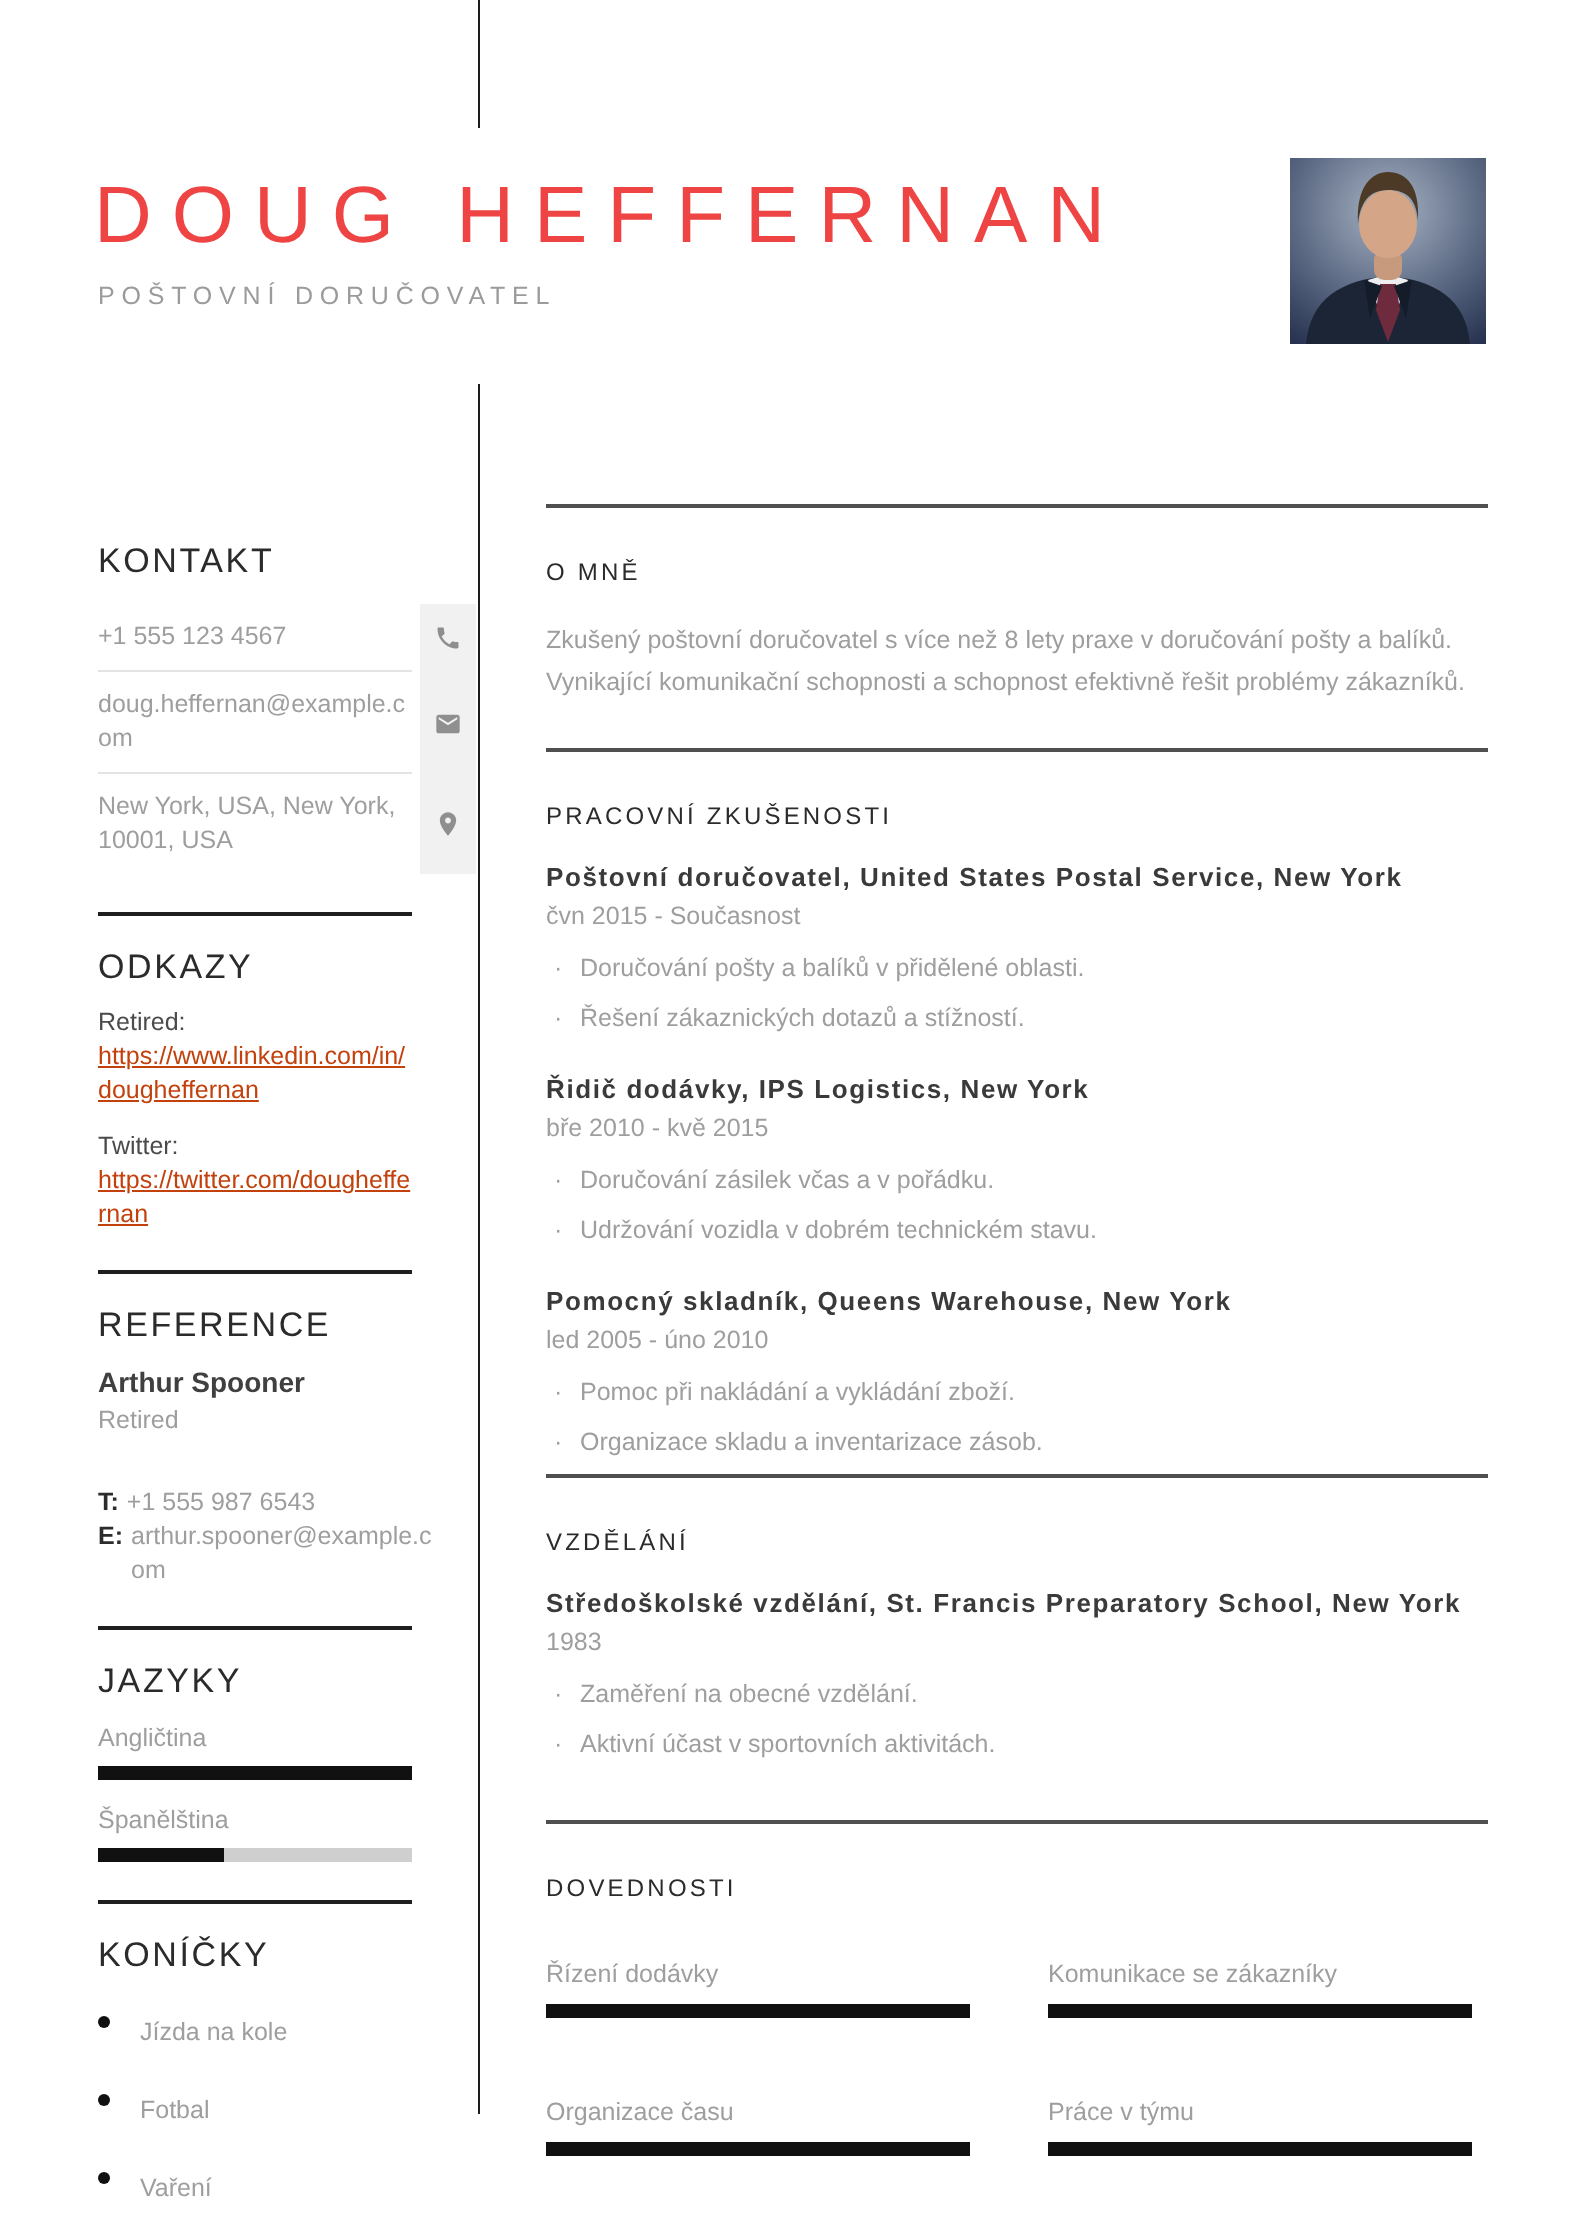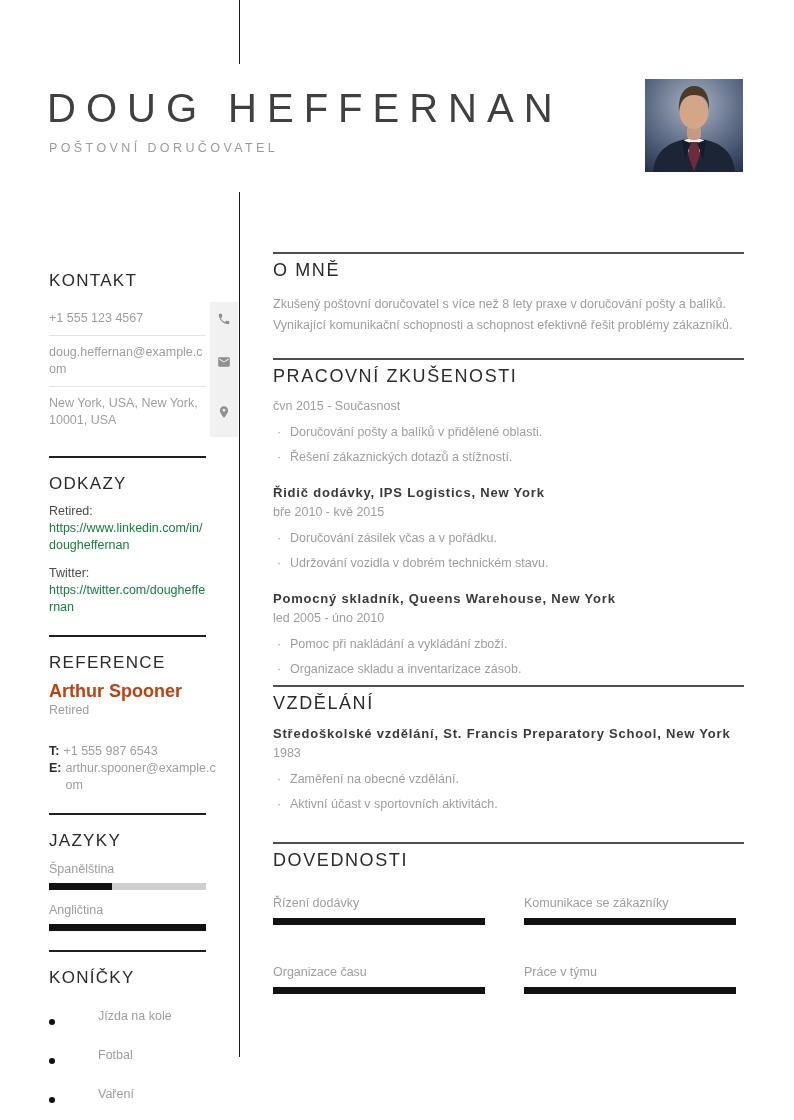--- a/index.html
+++ b/index.html
@@ -10,21 +10,21 @@
     font-family:"Liberation Sans","DejaVu Sans",sans-serif;
     color:#9e9e9e;
   }
   
   .top-rule   { position:absolute; left:239px; top:0; width:1px; height:64px; background:#1c1c1c; }
   .col-divider{ position:absolute; left:239px; top:192px; width:1px; height:865px; background:#1c1c1c; }
 
   
   .name {
     position:absolute; left:47px; top:86px;
-    font-size:40px; font-weight:400; letter-spacing:10px; color:#404040; white-space:nowrap;
+    font-size:40px; font-weight:400; letter-spacing:10px; color:#ef4444; white-space:nowrap;
   }
   .job-title-header {
     position:absolute; left:49px; top:141px;
     font-size:12.5px; letter-spacing:3.4px; color:#9b9b9b; white-space:nowrap;
   }
   .photo { position:absolute; left:645px; top:79px; width:98px; height:93px; }
 
   
   .sidebar { position:absolute; left:49px; top:272px; width:189px; font-size:12.5px; line-height:17px; }
   .side-heading { font-size:17px; letter-spacing:1.3px; color:#2b2b2b; font-weight:400; }
@@ -37,39 +37,39 @@
     overflow-wrap:anywhere; border-bottom:1px solid #e4e4e4;
   }
   .contact-row:last-child .contact-text { border-bottom:none; }
   .icon-box {
     width:28px; margin-left:4px; background:#f1f1f1;
     display:flex; align-items:center; justify-content:center;
   }
   .icon-box svg { width:14px; height:14px; fill:#8f8f8f; }
 
   .link-label { color:#4b4b4b; margin-top:11px; }
-  .link-url   { color:#15803d; overflow-wrap:anywhere; width:157px; display:block; cursor:pointer; }
-
-  .ref-name { color:#c2410c; font-weight:bold; font-size:18px; margin-top:12px; }
+  .link-url   { color:#c2410c; text-decoration:underline; overflow-wrap:anywhere; width:157px; display:block; cursor:pointer; }
+
+  .ref-name { color:#404040; font-weight:bold; font-size:14px; margin-top:12px; }
   .ref-role { margin-top:2px; margin-bottom:24px; }
   .ref-line { display:flex; width:170px; }
   .ref-line .lbl { color:#2c2c2c; font-weight:bold; margin-right:4px; }
   .ref-line .val { flex:1; overflow-wrap:anywhere; }
 
   .lang-name { margin-top:12px; margin-bottom:5px; }
   .lang-track { width:157px; height:7px; background:#cfcfcf; }
   .lang-fill  { height:7px; background:#111111; }
 
-  .hobby { display:flex; align-items:flex-end; margin-top:22px;gap:28px; }
+  .hobby { display:flex; align-items:flex-start; margin-top:22px; }
   .hobby-dot { width:6px; height:6px; border-radius:50%; background:#111111; margin-right:15px; flex:none; }
 
   
   .main { position:absolute; left:273px; top:252px; width:471px; font-size:12.5px; line-height:17px; }
   .section { border-top:2px solid #4f4f4f; }
-  .main-heading { font-size:18px; letter-spacing:1.6px; color:#2b2b2b; font-weight:400; margin-top:8px; }
+  .main-heading { font-size:12px; letter-spacing:1.6px; color:#2b2b2b; font-weight:400; margin-top:24px; }
   .about-text { margin-top:15px; line-height:21px; padding-bottom:22px; }
 
   .job { margin-top:13px; }
   .job-title { color:#3a3a3a; font-weight:bold; font-size:13px; letter-spacing:0.8px; }
   .job-dates { margin-top:3px; }
   .bullet { display:flex; margin-top:9px; line-height:16px; }
   .bullet-dot { width:17px; flex:none; color:#9e9e9e; padding-left:4px; }
   .exp-pad { padding-bottom:8px; }
   .edu-pad { padding-bottom:30px; }
 
@@ -173,29 +173,29 @@
     </div>
     <div class="ref-line">
       <span class="lbl">E:</span>
       <span class="val">arthur.spooner@example.com</span>
     </div>
 
     <div class="side-rule"></div>
 
     <div class="side-heading">JAZYKY</div>
     <div>
+      <div class="lang-name">Angličtina</div>
+      <div class="lang-track">
+        <div class="lang-fill" style="width: 100%;"></div>
+      </div>
+    </div>
+    <div>
       <div class="lang-name">Španělština</div>
       <div class="lang-track">
         <div class="lang-fill" style="width: 40%;"></div>
-      </div>
-    </div>
-    <div>
-      <div class="lang-name">Angličtina</div>
-      <div class="lang-track">
-        <div class="lang-fill" style="width: 100%;"></div>
       </div>
     </div>
 
     <div class="side-rule"></div>
 
     <div class="side-heading">KONÍČKY</div>
     <div class="hobby">
       <span class="hobby-dot"></span>
       <span>Jízda na kole</span>
     </div>
@@ -213,20 +213,21 @@
 
     <div class="section">
       <div class="main-heading">O MNĚ</div>
       <div class="about-text">Zkušený poštovní doručovatel s více než 8 lety praxe v doručování pošty a balíků. Vynikající komunikační schopnosti a schopnost efektivně řešit problémy zákazníků.</div>
     </div>
 
     <div class="section exp-pad">
       <div class="main-heading">PRACOVNÍ ZKUŠENOSTI</div>
 
       <div class="job">
+        <div class="job-title">Poštovní doručovatel, United States Postal Service, New York</div>
         <div class="job-dates">čvn 2015 - Současnost</div>
         <div class="bullet">
             <span class="bullet-dot">·</span>
             <span>Doručování pošty a balíků v přidělené oblasti.</span>
           </div>
         <div class="bullet">
             <span class="bullet-dot">·</span>
             <span>Řešení zákaznických dotazů a stížností.</span>
           </div>
       </div>

